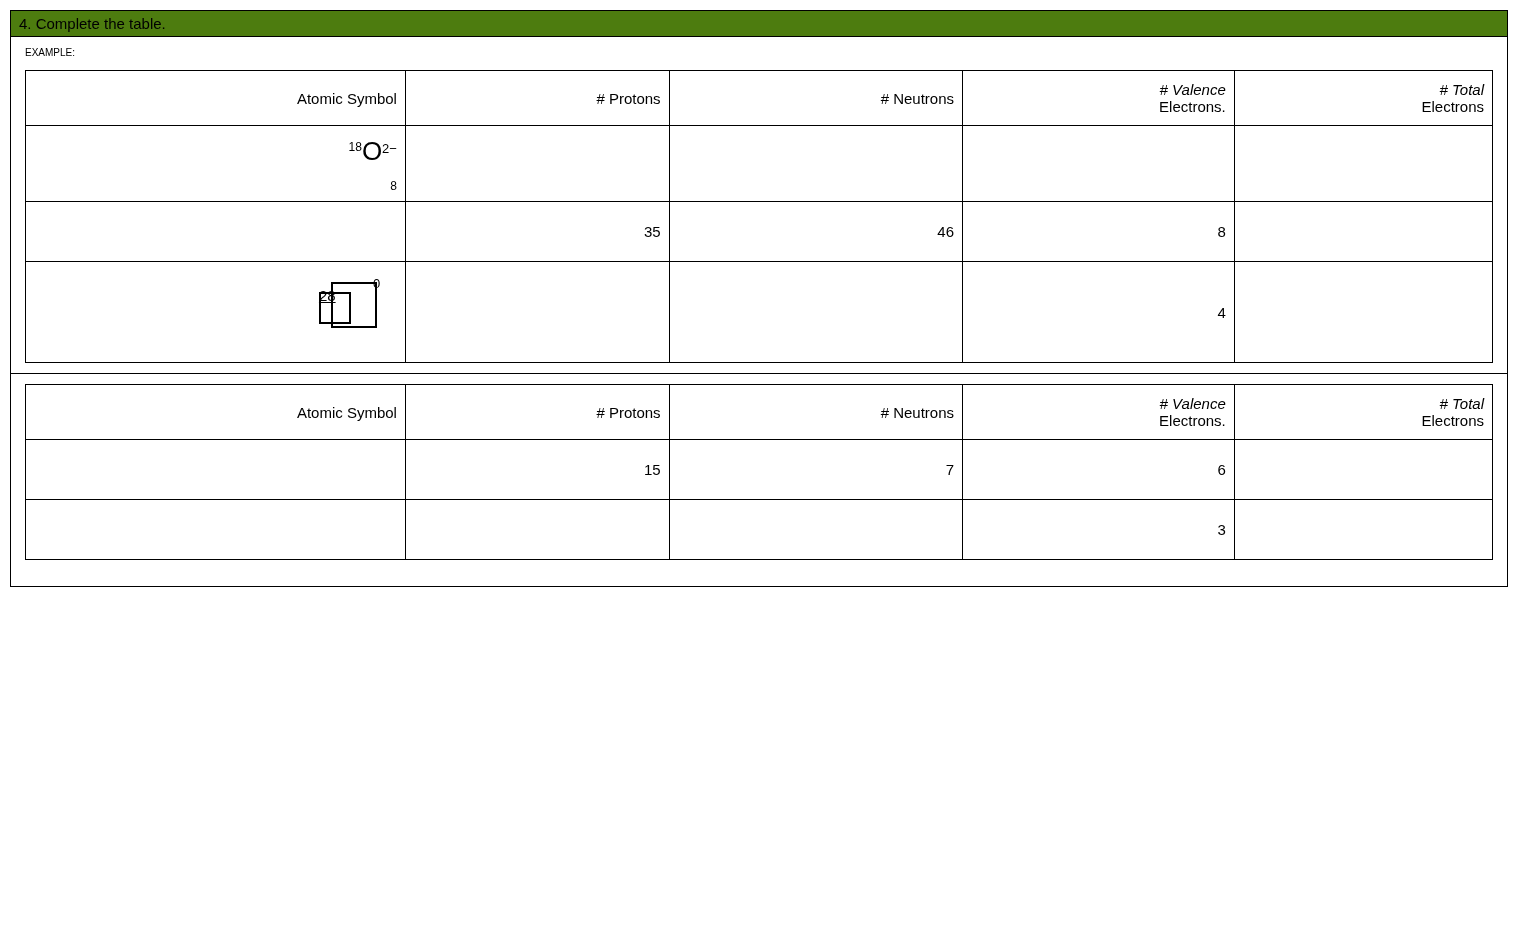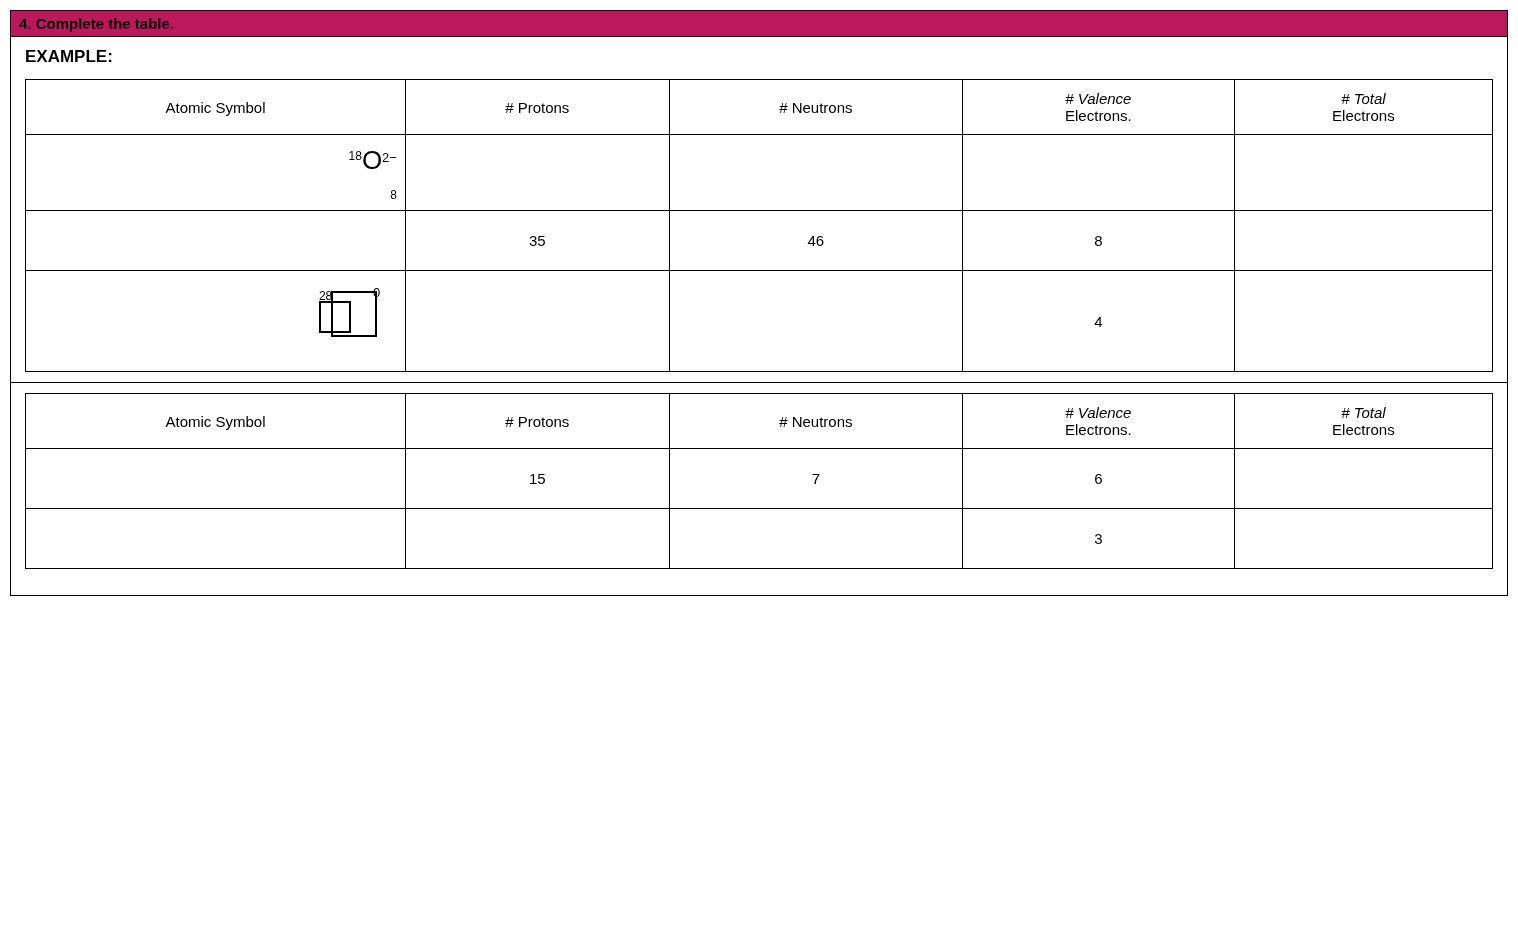--- a/index.html
+++ b/index.html
@@ -7,48 +7,47 @@
       font-family: Arial, sans-serif;
       font-size: 16px;
       background: #fff;
       color: #000;
       padding: 10px;
     }
     .question-header {
       border: 1.5px solid #000;
       padding: 4px 8px;
       font-size: 15px;
-      background: #be185d;
+      background: #4d7c0f;
       margin-bottom: 0;
-      font-weight: bold;
     }
     .section-wrapper {
       border: 1.5px solid #000;
       border-top: none;
       padding: 10px 14px 16px 14px;
     }
     .section-label {
-      font-weight: bold;
-      font-size: 17px;
+      font-weight: normal;
+      font-size: 10px;
       margin-bottom: 12px;
     }
     .divider {
       border: none;
       border-top: 1.5px solid #000;
       margin: 0 -14px 10px -14px;
     }
     table {
       width: 100%;
       border-collapse: collapse;
       margin-bottom: 10px;
     }
     th, td {
       border: 1.5px solid #000;
       padding: 10px 8px;
-      text-align: center;
+      text-align: right;
       vertical-align: middle;
       font-size: 15px;
       min-height: 60px;
     }
     th {
       font-weight: normal;
     }
     .italic { font-style: italic; }
     .atomic-symbol-cell {
       font-size: 18px;
@@ -98,23 +97,23 @@
       left: 2px;
     }
     .bohr-container {
       position: relative;
       width: 80px;
       height: 75px;
       display: inline-block;
     }
     .bohr-num-28 {
       position: absolute;
-      top: 8px;
+      top: 15px;
       left: 2px;
-      font-size: 12px;
+      font-size: 15px;
       text-decoration: underline;
     }
     .bohr-charge-0 {
       position: absolute;
       top: 4px;
       left: 56px;
       font-size: 13px;
     }
     td.empty-cell {
       min-height: 60px;

